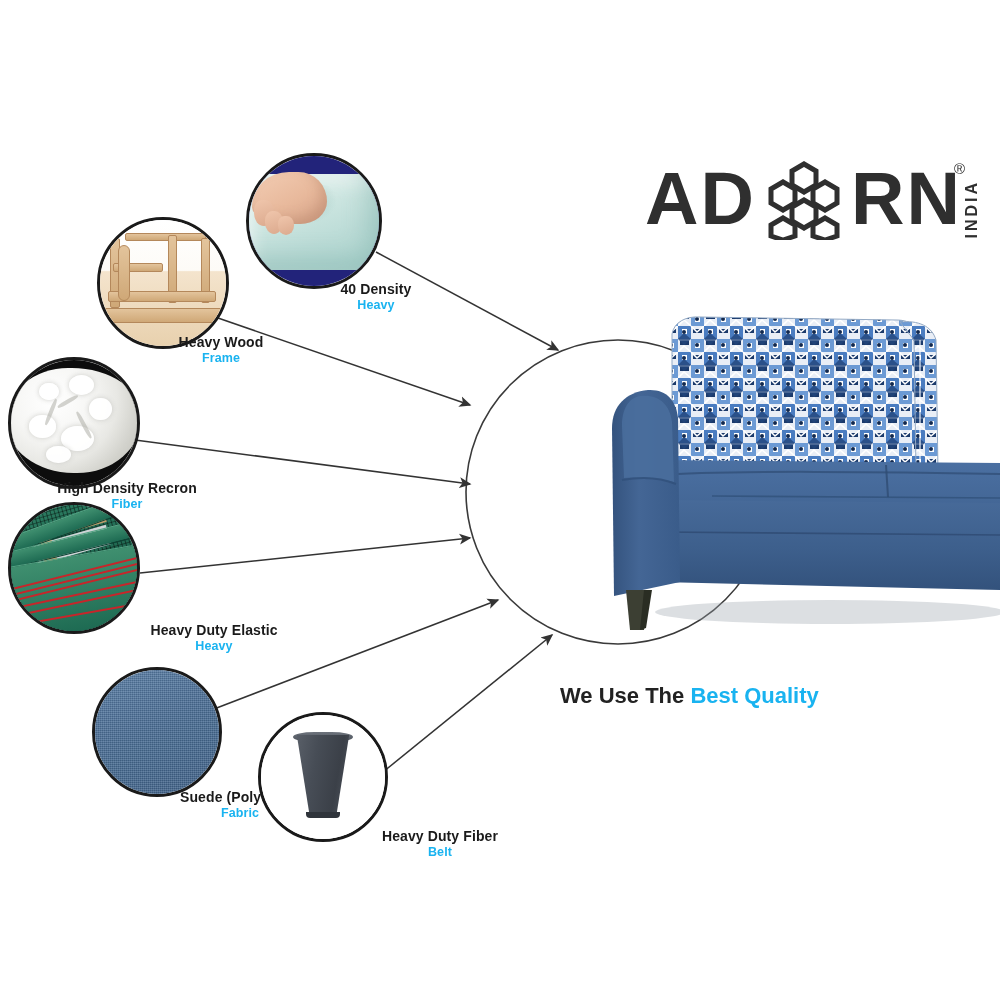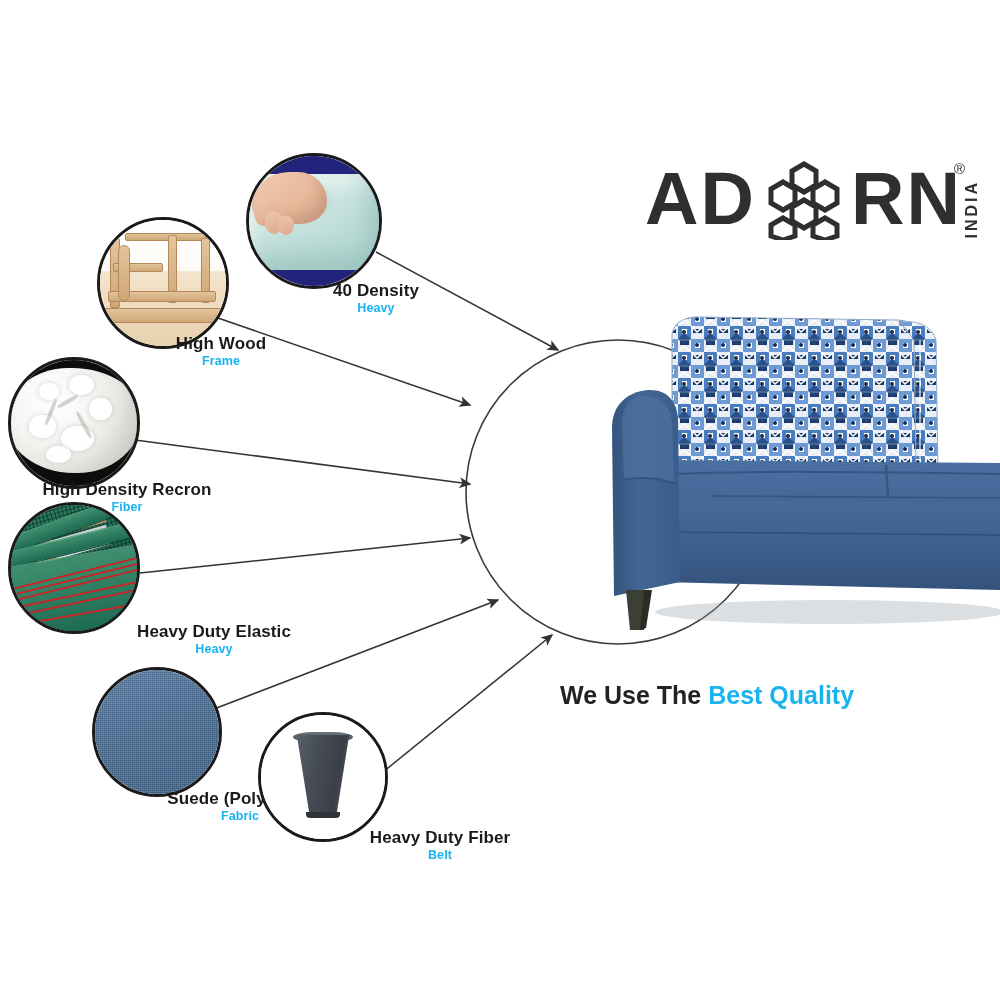--- a/index.html
+++ b/index.html
@@ -4,21 +4,21 @@
 <style>
   html,body{margin:0;padding:0;background:#ffffff;}
   body{width:1000px;height:1000px;overflow:hidden;font-family:"Liberation Sans",sans-serif;}
   #stage{position:relative;width:1000px;height:1000px;background:#ffffff;}
 
   
   .feature{position:absolute;}
   .circle{position:absolute;border-radius:50%;overflow:hidden;border:3px solid #1a1a1a;
           box-sizing:border-box;background:#ffffff;}
   .cap{position:absolute;text-align:center;line-height:1.18;white-space:nowrap;}
-  .cap .t1{display:block;font-size:17px;font-weight:bold;color:#1a1a1a;letter-spacing:.1px;}
+  .cap .t1{display:block;font-size:14px;font-weight:bold;color:#1a1a1a;letter-spacing:.1px;}
   .cap .t2{display:block;font-size:12.5px;font-weight:bold;color:#19b3f0;letter-spacing:.1px;}
 
   
   
   .art-wood{position:absolute;inset:0;background:
       linear-gradient(180deg,#ffffff 0%,#fdfbf7 40%,#f4e4cd 41%,#e8d1ae 100%);}
   .art-wood .bar{position:absolute;background:linear-gradient(180deg,#e3c49c,#cfa877);
       border:1px solid #b4885b;box-sizing:border-box;border-radius:2px;}
   
   .art-foam{position:absolute;inset:0;background:#22237a;}
@@ -83,21 +83,21 @@
   .logo-india{position:absolute;right:2px;top:24px;font-size:16px;font-weight:bold;color:#2f2f2f;
       letter-spacing:3px;transform:rotate(-90deg);transform-origin:100% 0;white-space:nowrap;}
   .logo-reg{position:absolute;right:0px;top:4px;font-size:15px;color:#2f2f2f;}
   #hex-mark{position:absolute;left:116px;top:4px;width:86px;height:80px;}
 
   
   #sofa{position:absolute;left:600px;top:300px;width:400px;height:350px;}
 
   
   #tagline{position:absolute;left:560px;top:682px;width:430px;}
-  .tl-line{font-size:25px;font-weight:bold;color:#222222;line-height:27px;white-space:nowrap;}
+  .tl-line{font-size:22px;font-weight:bold;color:#222222;line-height:27px;white-space:nowrap;}
   .tl-line.second{text-align:right;}
   .hl{color:#19b3f0;}
 </style>
 </head>
 <body>
 
 <div id="stage">
 
   <svg id="wires" viewBox="0 0 1000 1000">
     <defs>
@@ -128,21 +128,21 @@
         <div class="bar" style="left:20%;top:10%;width:64%;height:7%;"></div>
         <div class="bar" style="left:54%;top:12%;width:7%;height:54%;"></div>
         <div class="bar" style="left:80%;top:14%;width:7%;height:52%;"></div>
         <div class="bar" style="left:10%;top:34%;width:40%;height:7%;"></div>
         <div class="bar" style="left:6%;top:56%;width:86%;height:9%;"></div>
         <div class="bar" style="left:4%;top:70%;width:92%;height:12%;border-radius:0;"></div>
         <div class="bar" style="left:14%;top:20%;width:10%;height:44%;border-radius:8px;"></div>
       </div>
     </div>
     <div class="cap" style="left:128px;top:334px;width:186px;">
-      <span class="t1">High Wood</span>
+      <span class="t1">Heavy Wood</span>
       <span class="t2">Frame</span>
     </div>
   </div>
 
   <div class="feature">
     <div class="circle" style="left:246px;top:153px;width:136px;height:136px;">
       <div class="art-foam">
         <div class="slab"></div>
         <div class="dent"></div>
         <div class="hand"></div>

